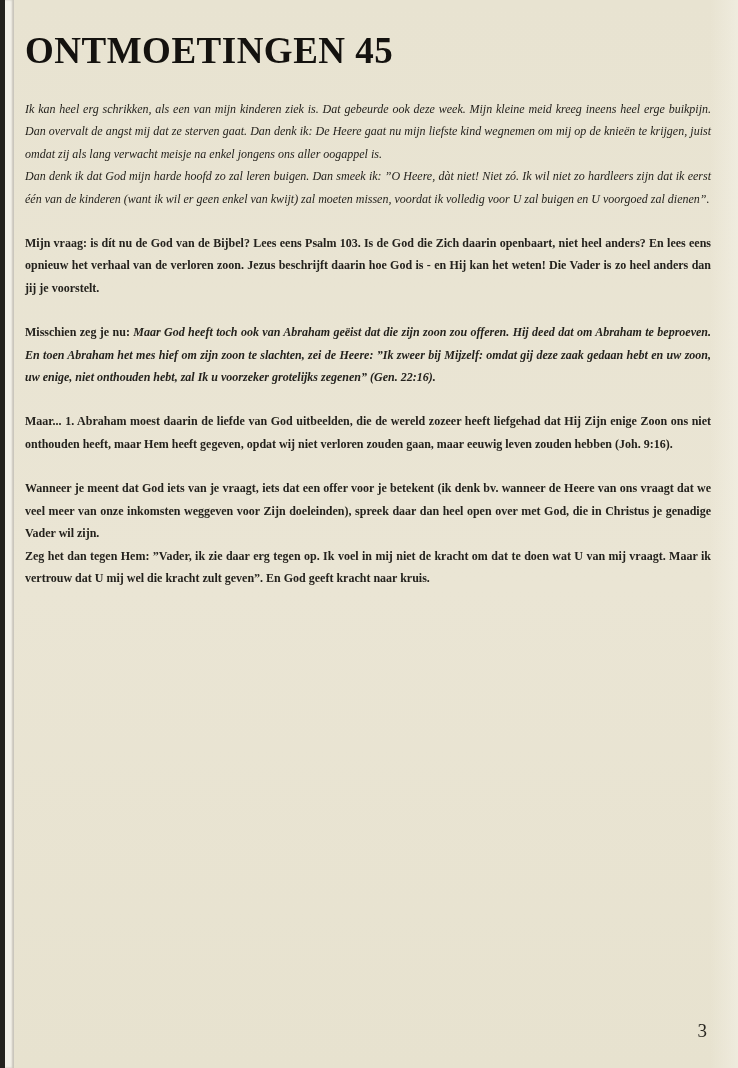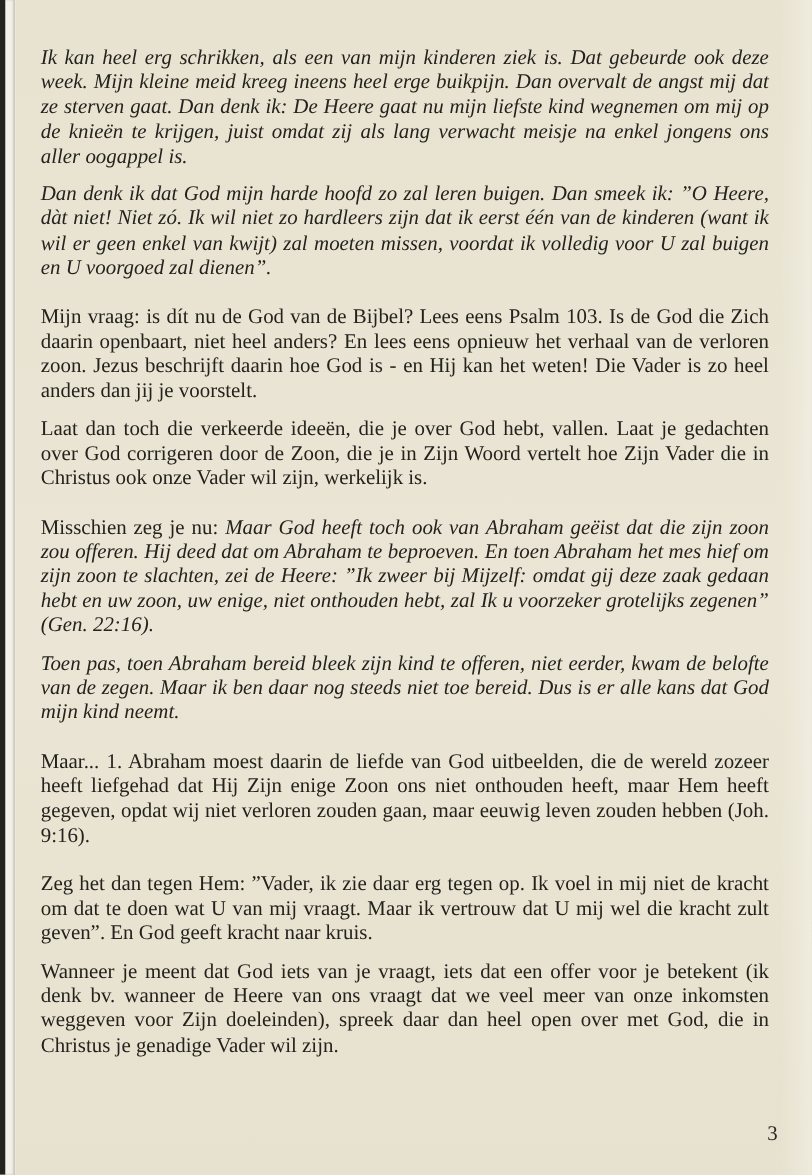--- a/index.html
+++ b/index.html
@@ -46,24 +46,24 @@
   }
   h1.title {
     margin: 0 0 26px 0;
     font-size: 37px;
     font-weight: bold;
     letter-spacing: 0.5px;
     color: #14120f;
     line-height: 42px;
   }
   .block { margin: 0; }
-  .block + .block { margin-top: 22px; }
+  .block + .block { margin-top: 22px; font-weight: bold; }
   .block p {
-    margin: 12px;
-    font-size: 19px;
+    margin: 0;
+    font-size: 12px;
     line-height: 22.4px;
     text-align: justify;
     color: #24221d;
   }
   .run.italic { font-style: italic; }
   .run.roman { font-style: normal; }
   .page-number {
     position: absolute;
     right: 31px;
     top: 1020px;
@@ -73,38 +73,37 @@
 </style>
 </head>
 <body>
 
 <div class="page">
   <div class="edge-dark"></div>
   <div class="edge-light"></div>
   <div class="edge-right"></div>
 
   <div class="content">
+    <h1 class="title">ONTMOETINGEN 45</h1>
 
     <div id="blocks">
         <div class="block">
           <p><span class="run italic">Ik kan heel erg schrikken, als een van mijn kinderen ziek is. Dat gebeurde ook deze week. Mijn kleine meid kreeg ineens heel erge buikpijn. Dan overvalt de angst mij dat ze sterven gaat. Dan denk ik: De Heere gaat nu mijn liefste kind wegnemen om mij op de knieën te krijgen, juist omdat zij als lang verwacht meisje na enkel jongens ons aller oogappel is.</span></p>
           <p><span class="run italic">Dan denk ik dat God mijn harde hoofd zo zal leren buigen. Dan smeek ik: ”O Heere, dàt niet! Niet zó. Ik wil niet zo hardleers zijn dat ik eerst één van de kinderen (want ik wil er geen enkel van kwijt) zal moeten missen, voordat ik volledig voor U zal buigen en U voorgoed zal dienen”.</span></p>
         </div>
         <div class="block">
           <p><span class="run roman">Mijn vraag: is dít nu de God van de Bijbel? Lees eens Psalm 103. Is de God die Zich daarin openbaart, niet heel anders? En lees eens opnieuw het verhaal van de verloren zoon. Jezus beschrijft daarin hoe God is - en Hij kan het weten! Die Vader is zo heel anders dan jij je voorstelt.</span></p>
-          <p><span class="run roman">Laat dan toch die verkeerde ideeën, die je over God hebt, vallen. Laat je gedachten over God corrigeren door de Zoon, die je in Zijn Woord vertelt hoe Zijn Vader die in Christus ook onze Vader wil zijn, werkelijk is.</span></p>
         </div>
         <div class="block">
           <p><span class="run roman">Misschien zeg je nu: </span><span class="run italic">Maar God heeft toch ook van Abraham geëist dat die zijn zoon zou offeren. Hij deed dat om Abraham te beproeven. En toen Abraham het mes hief om zijn zoon te slachten, zei de Heere: ”Ik zweer bij Mijzelf: omdat gij deze zaak gedaan hebt en uw zoon, uw enige, niet onthouden hebt, zal Ik u voorzeker grotelijks zegenen” (Gen. 22:16).</span></p>
-          <p><span class="run italic">Toen pas, toen Abraham bereid bleek zijn kind te offeren, niet eerder, kwam de belofte van de zegen. Maar ik ben daar nog steeds niet toe bereid. Dus is er alle kans dat God mijn kind neemt.</span></p>
         </div>
         <div class="block">
           <p><span class="run roman">Maar... 1. Abraham moest daarin de liefde van God uitbeelden, die de wereld zozeer heeft liefgehad dat Hij Zijn enige Zoon ons niet onthouden heeft, maar Hem heeft gegeven, opdat wij niet verloren zouden gaan, maar eeuwig leven zouden hebben (Joh. 9:16).</span></p>
         </div>
         <div class="block">
+          <p><span class="run roman">Wanneer je meent dat God iets van je vraagt, iets dat een offer voor je betekent (ik denk bv. wanneer de Heere van ons vraagt dat we veel meer van onze inkomsten weggeven voor Zijn doeleinden), spreek daar dan heel open over met God, die in Christus je genadige Vader wil zijn.</span></p>
           <p><span class="run roman">Zeg het dan tegen Hem: ”Vader, ik zie daar erg tegen op. Ik voel in mij niet de kracht om dat te doen wat U van mij vraagt. Maar ik vertrouw dat U mij wel die kracht zult geven”. En God geeft kracht naar kruis.</span></p>
-          <p><span class="run roman">Wanneer je meent dat God iets van je vraagt, iets dat een offer voor je betekent (ik denk bv. wanneer de Heere van ons vraagt dat we veel meer van onze inkomsten weggeven voor Zijn doeleinden), spreek daar dan heel open over met God, die in Christus je genadige Vader wil zijn.</span></p>
         </div>
       </div>
   </div>
 
   <div class="page-number">3</div>
 </div>
 
 </body></html>

